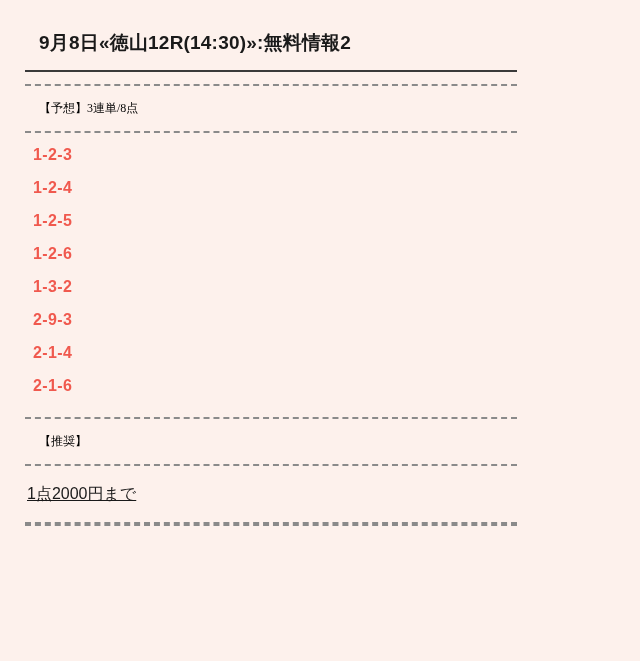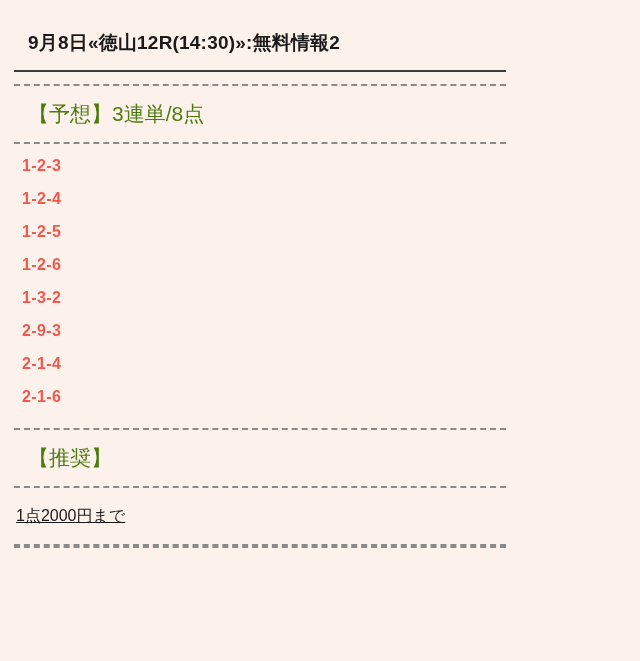--- a/index.html
+++ b/index.html
@@ -13,44 +13,46 @@
     font-family: "Liberation Sans", sans-serif;
     color: #222222;
     overflow: hidden;
   }
   .page {
     position: relative;
     width: 520px;
     height: 661px;
     box-sizing: border-box;
     padding: 0 14px;
+    margin-left: 11px;
   }
   .title {
     font-size: 19px;
     font-weight: bold;
     color: #1a1a1a;
     letter-spacing: 0.2px;
     padding: 30px 0 14px 14px;
   }
   .rule-solid {
     border: 0;
     border-top: 2px solid #3a3a3a;
     margin: 0 0 0 0;
   }
   .rule-dashed {
     height: 0;
     border: 0;
     border-top: 2px dashed #8a8a8a;
     margin: 0;
   }
   .section-label {
-    font-size: 21px;
-    color: #4d7c0f;
+    font-size: 12px;
+    color: #000000;
     padding: 14px 0 14px 14px;
     font-weight: normal;
+    font-family: Liberation Serif, serif;
   }
   .picks {
     padding: 14px 0 6px 4px;
   }
   .pick {
     font-size: 16px;
     font-weight: bold;
     color: #f0594e;
     line-height: 1;
     padding: 0 0 17px 4px;

